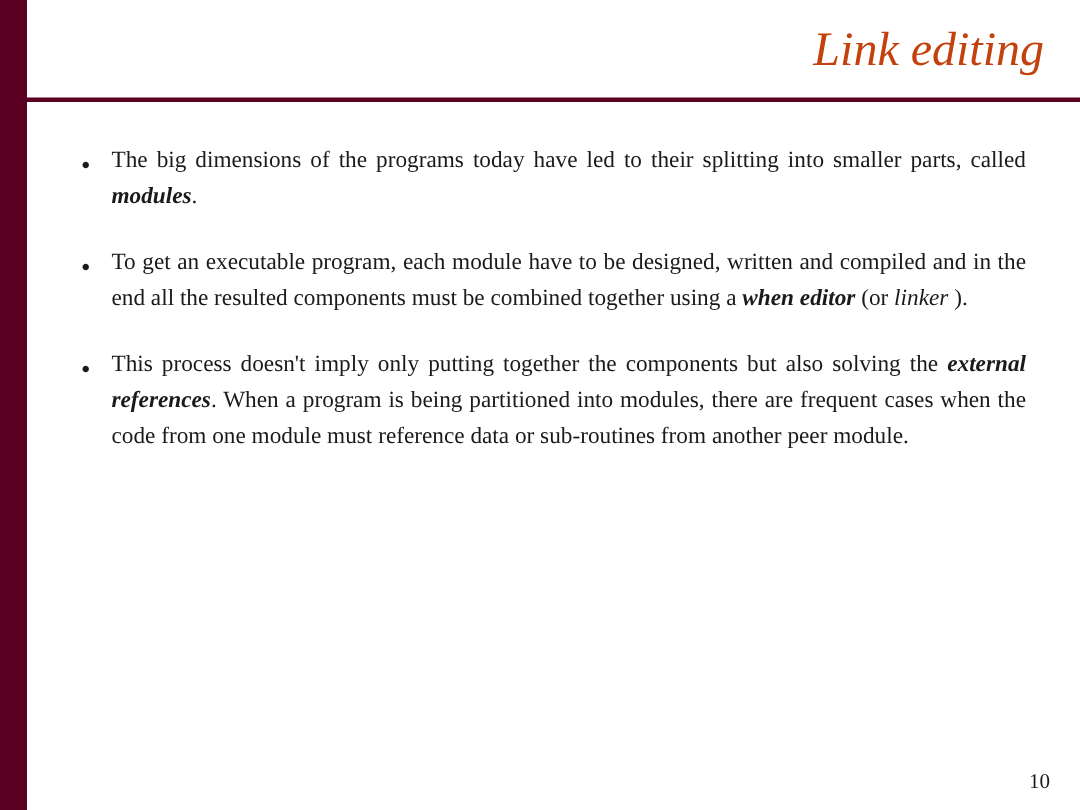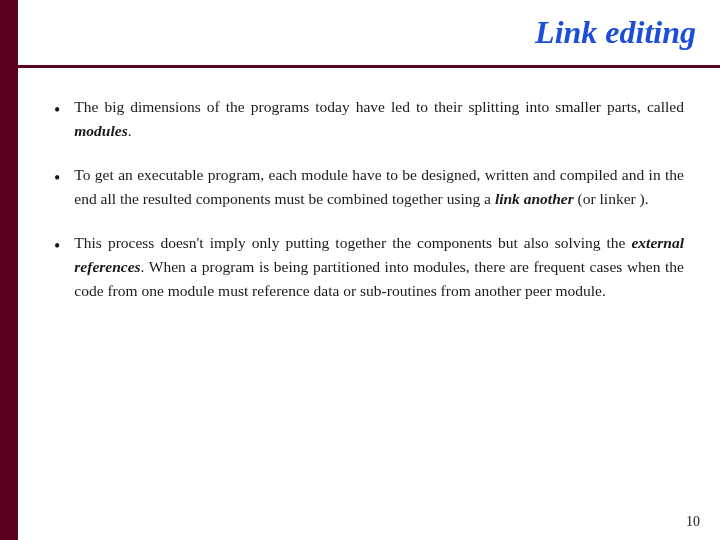--- a/index.html
+++ b/index.html
@@ -46,22 +46,22 @@
       display: flex;
       align-items: center;
       justify-content: flex-end;
       padding-right: 24px;
     }
 
     .slide-title {
       font-family: Georgia, 'Times New Roman', Times, serif;
       font-size: 32px;
       font-style: italic;
-      color: #1d4ed8;
-      font-weight: bold;
+      color: #c2410c;
+      font-weight: normal;
     }
 
     
     .content-area {
       position: absolute;
       top: 71px;
       left: 18px;
       right: 0;
       bottom: 36px;
       padding: 24px 36px 16px 36px;
@@ -92,20 +92,21 @@
       text-align: justify;
     }
 
     .bold-italic {
       font-weight: bold;
       font-style: italic;
       margin-top: 48px;
     }
 
     .italic {
+      font-style: italic;
     }
 
     
     .page-number {
       position: absolute;
       bottom: 10px;
       right: 20px;
       font-size: 14px;
       color: #1a1a1a;
       font-family: Liberation Serif, serif;
@@ -127,21 +128,21 @@
     <div class="bullet-item">
       <span class="bullet-dot">•</span>
       <span class="bullet-text">
         The big dimensions of the programs today have led to their splitting into smaller parts, called <span class="bold-italic">modules</span>.
       </span>
     </div>
 
     <div class="bullet-item">
       <span class="bullet-dot">•</span>
       <span class="bullet-text">
-        To get an executable program, each module have to be designed, written and compiled and in the end all the resulted components must be combined together using a <span class="bold-italic">link another</span> (or <span class="italic">linker</span> ).
+        To get an executable program, each module have to be designed, written and compiled and in the end all the resulted components must be combined together using a <span class="bold-italic">when editor</span> (or <span class="italic">linker</span> ).
       </span>
     </div>
 
     <div class="bullet-item">
       <span class="bullet-dot">•</span>
       <span class="bullet-text">
         This process doesn't imply only putting together the components but also solving the <span class="bold-italic">external references</span>. When a program is being partitioned into modules, there are frequent cases when the code from one module must reference data or sub-routines from another peer module.
       </span>
     </div>
 

